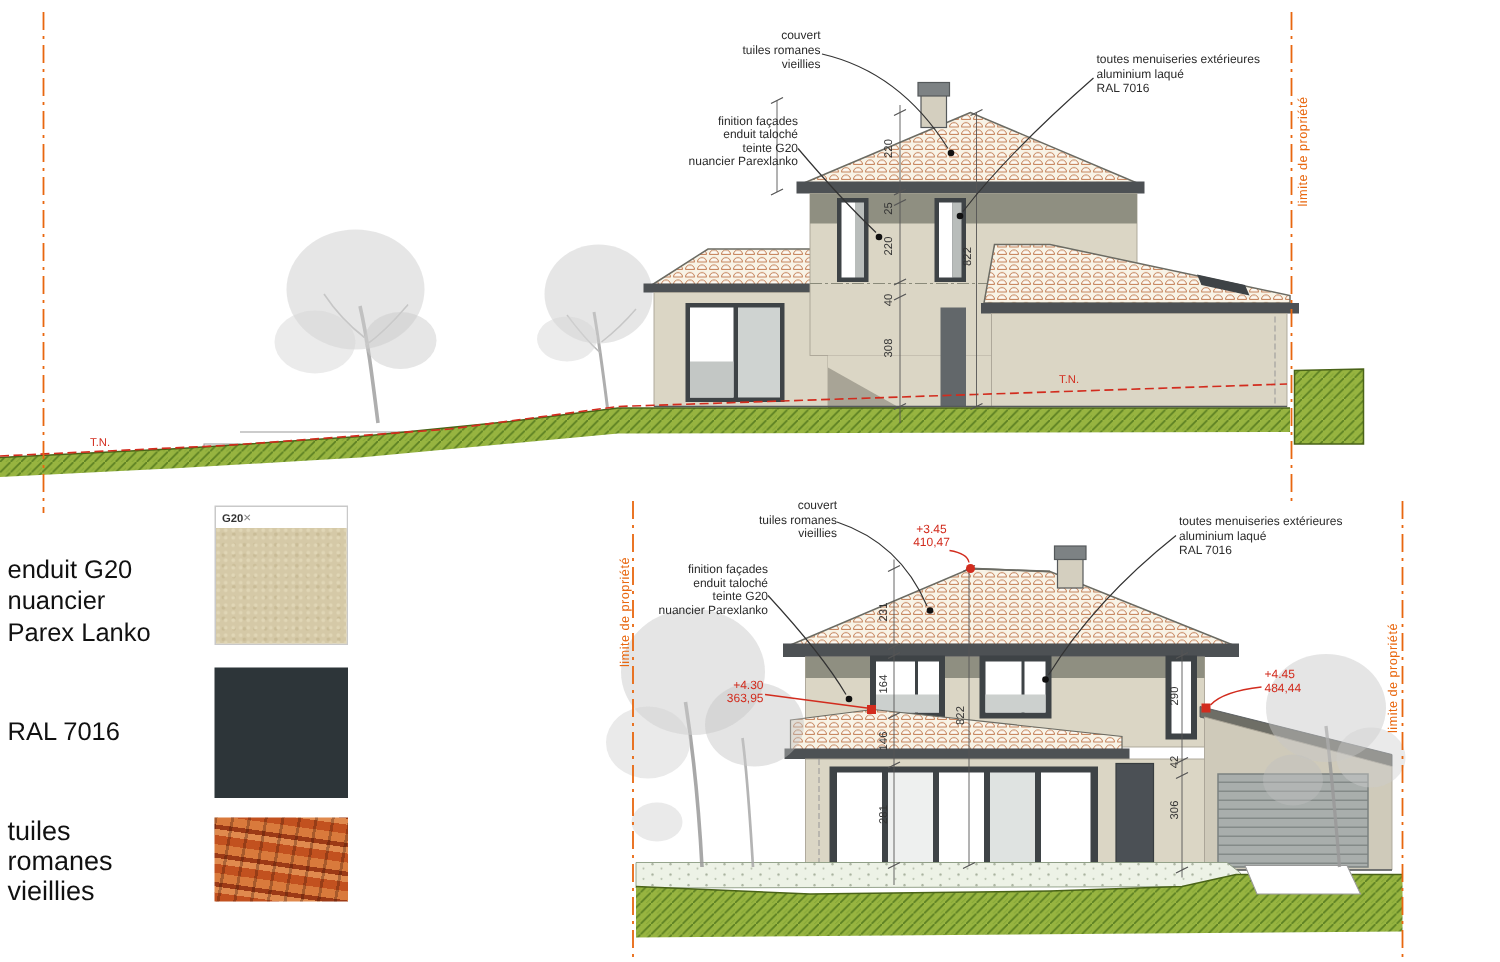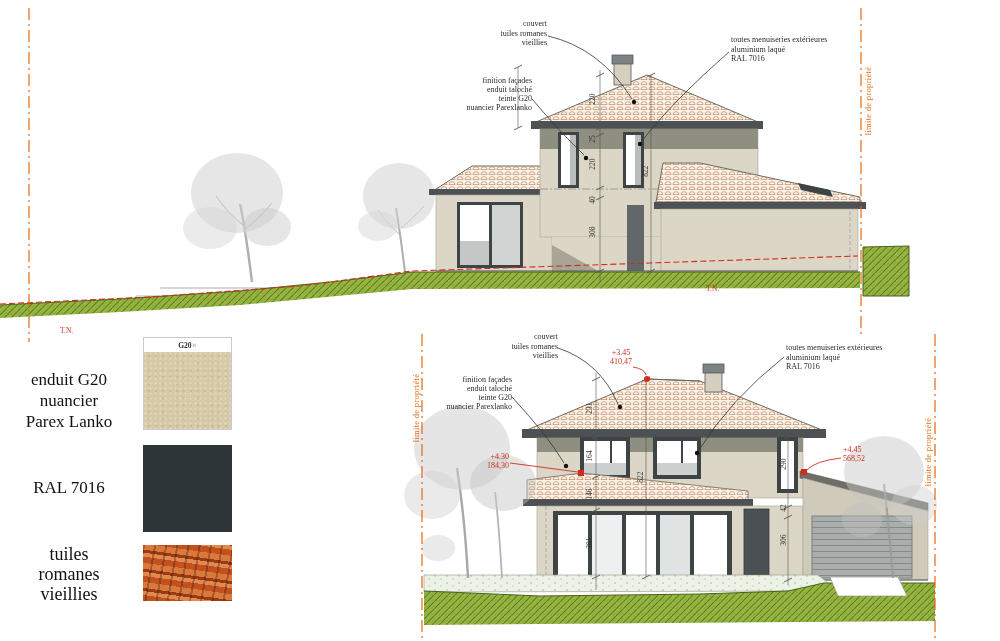--- a/index.html
+++ b/index.html
@@ -1,32 +1,32 @@
 <!DOCTYPE html>
 <html><head>
 <meta charset="utf-8">
 <style>
   html,body{margin:0;padding:0;background:#fff;}
   #stage{position:relative;width:1000px;height:641px;background:#fff;overflow:hidden;
-         font-family:Liberation Serif, serif;}
+         font-family:Liberation Sans, sans-serif;}
   #stage svg{position:absolute;left:0;top:0;}
   .ann{position:absolute;font-size:8px;line-height:9.5px;color:#2b2b2b;white-space:pre-line;}
   .ann.right{text-align:right;}
   .lvl{position:absolute;font-size:8px;line-height:9px;color:#d22c1e;white-space:pre-line;}
   .lvl.right{text-align:right;}
   .lvl.center{transform:translateX(-50%);text-align:center;}
-  .tn{position:absolute;font-size:7.5px;color:#d22c1e;margin-top:36px;}
+  .tn{position:absolute;font-size:7.5px;color:#d22c1e;}
   .dim{position:absolute;font-size:7.5px;color:#333;transform:translate(-50%,-50%) rotate(-90deg);white-space:nowrap;}
   .vorange{position:absolute;font-size:8.5px;color:#e8670f;transform:translate(-50%,-50%) rotate(-90deg);white-space:nowrap;letter-spacing:.3px;}
   .mat-label{position:absolute;left:5px;width:128px;font-size:17px;line-height:21px;color:#111;
-             text-align:center;white-space:pre-line;}
+             white-space:pre-line;}
   
   .g20-card{position:absolute;left:143px;top:337px;width:89px;height:93px;background:#fff;
             border:1px solid #c9c9c9;box-sizing:border-box;}
-  .g20-head{height:14px;display:flex;align-items:center;justify-content:center;
+  .g20-head{height:14px;display:flex;align-items:center;justify-content:flex-start;
             padding:0 4px;background:#fff;}
   .g20-title{font-size:7.5px;font-weight:bold;color:#333;}
   .g20-close{font-size:9px;color:#888;cursor:default;line-height:1;}
   .g20-body{height:77px;background:
       radial-gradient(circle at 30% 30%, #e0d6b6 0 1px, transparent 1.5px),
       radial-gradient(circle at 70% 60%, #c9bc97 0 1px, transparent 1.5px),
       #d5c9a7;
       background-size:5px 5px,7px 7px,auto;}
   .ral-swatch{position:absolute;left:143px;top:445px;width:89px;height:87px;background:#2d3539;}
   .tuiles-swatch{position:absolute;left:143px;top:545px;width:89px;height:56px;
@@ -258,23 +258,23 @@
 <div class="lvl center" style="left:621px;top:348px;">+3.45
 410,47</div>
 <div class="ann" style="left:786px;top:343px;">toutes menuiseries extérieures
 aluminium laqué
 RAL 7016</div>
 <div class="ann right" style="right:488px;top:375px;line-height:9px;">finition façades
 enduit taloché
 teinte G20
 nuancier Parexlanko</div>
 <div class="lvl right" style="right:491px;top:452px;">+4.30
-184,30</div>
+363,95</div>
 <div class="lvl" style="left:843px;top:445px;">+4.45
-568,52</div>
+484,44</div>
 <div class="vorange" style="left:416px;top:408px;">limite de propriété</div>
 <div class="vorange" style="left:928px;top:452px;">limite de propriété</div>
 
 <div class="dim" style="left:589px;top:408px;">231</div>
 <div class="dim" style="left:589px;top:456px;">164</div>
 <div class="dim" style="left:589px;top:494px;">146</div>
 <div class="dim" style="left:589px;top:543px;">281</div>
 <div class="dim" style="left:640px;top:477px;">822</div>
 <div class="dim" style="left:783px;top:464px;">290</div>
 <div class="dim" style="left:783px;top:508px;">42</div>

